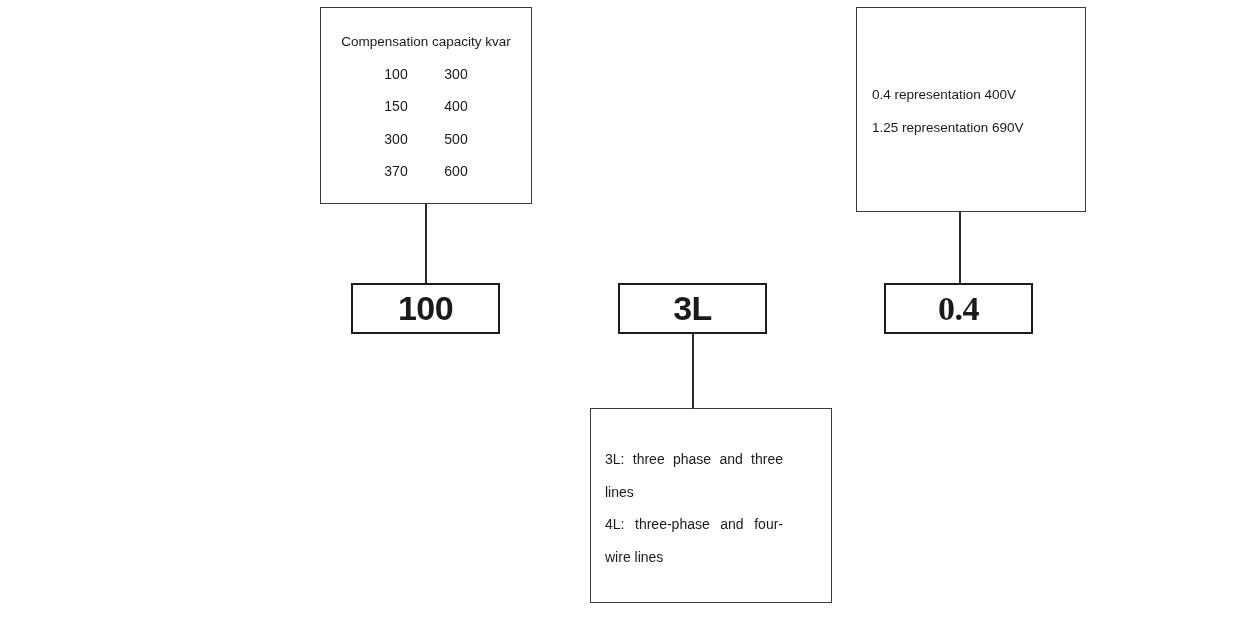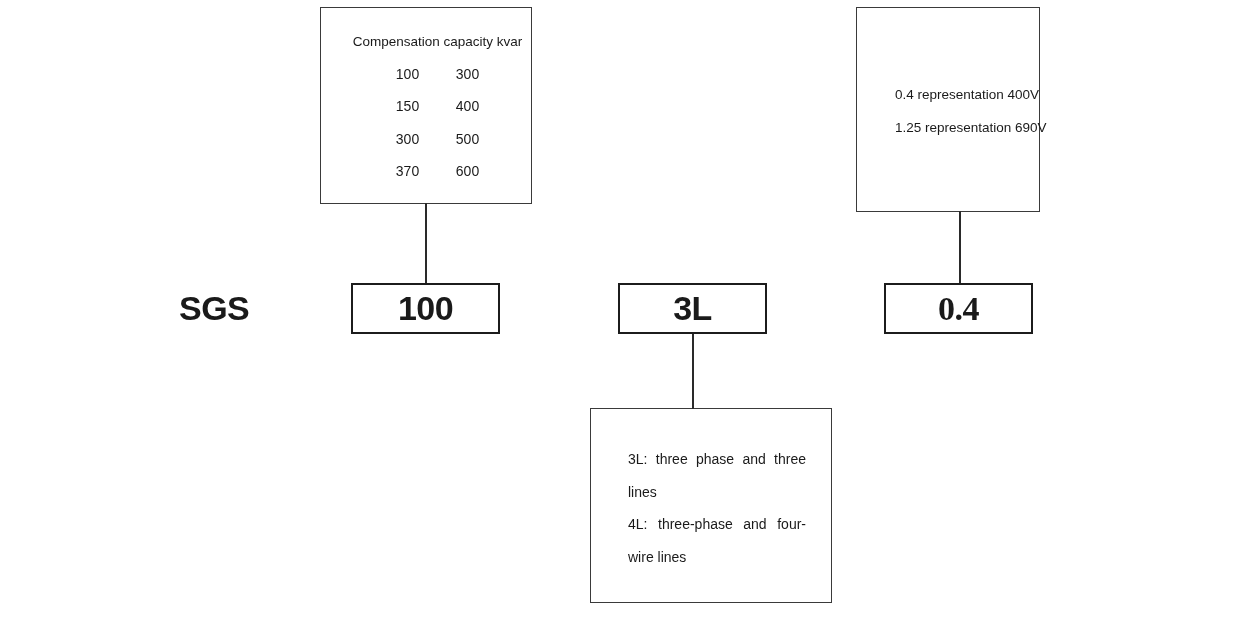--- a/index.html
+++ b/index.html
@@ -14,24 +14,23 @@
     width: 1240px;
     height: 627px;
     background: #ffffff;
     overflow: hidden;
   }
   .legend-box {
     position: absolute;
     border: 1.5px solid #3a3a3a;
     background: #ffffff;
     box-sizing: border-box;
-    padding-left: 23px;
   }
   .capacity-box { left: 320px; top: 7px; width: 212px; height: 197px; }
-  .voltage-box  { left: 856px; top: 7px; width: 184px; height: 205px; }
+  .voltage-box  { left: 856px; top: 7px; width: 230px; height: 205px; }
   .phase-box    { left: 590px; top: 408px; width: 242px; height: 195px; }
 
   .cap-title {
     margin-top: 25px;
     text-align: center;
     font-size: 13.5px;
     line-height: 18px;
     white-space: nowrap;
   }
   .cap-table {
@@ -136,21 +135,20 @@
     <div class="phase-text">
       <p class="phase-par">3L: three phase and three lines</p>
       <p class="phase-par">4L: three-phase and four-wire lines</p>
     </div>
   </div>
 
   <div class="connector conn-capacity"></div>
   <div class="connector conn-voltage"></div>
   <div class="connector conn-phase"></div>
 
-  <div class="model-prefix">SGS</div>
 
   <div class="code-box code-capacity">100</div>
 
   <div class="code-box code-phase">3L</div>
 
   <div class="code-box code-voltage">0.4</div>
 
 </div>
 
 </body></html>

